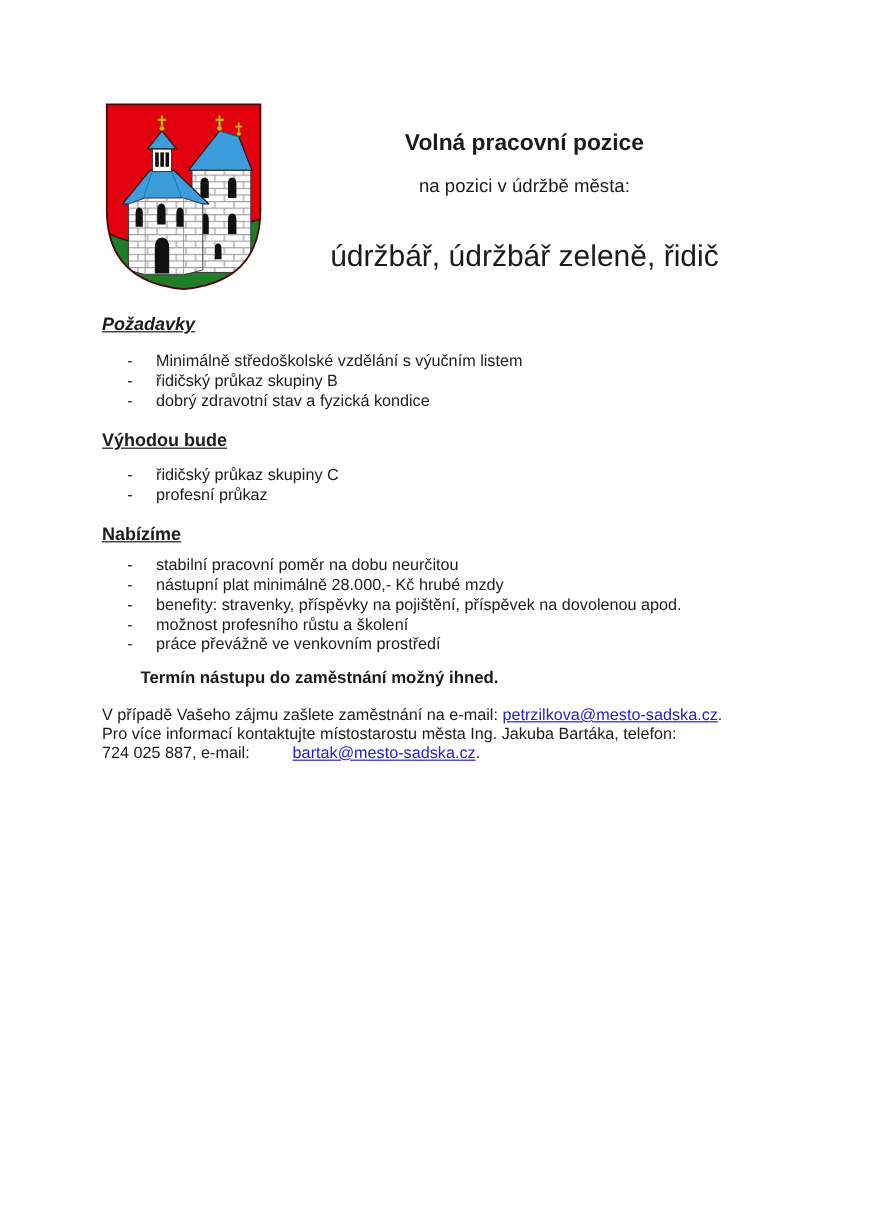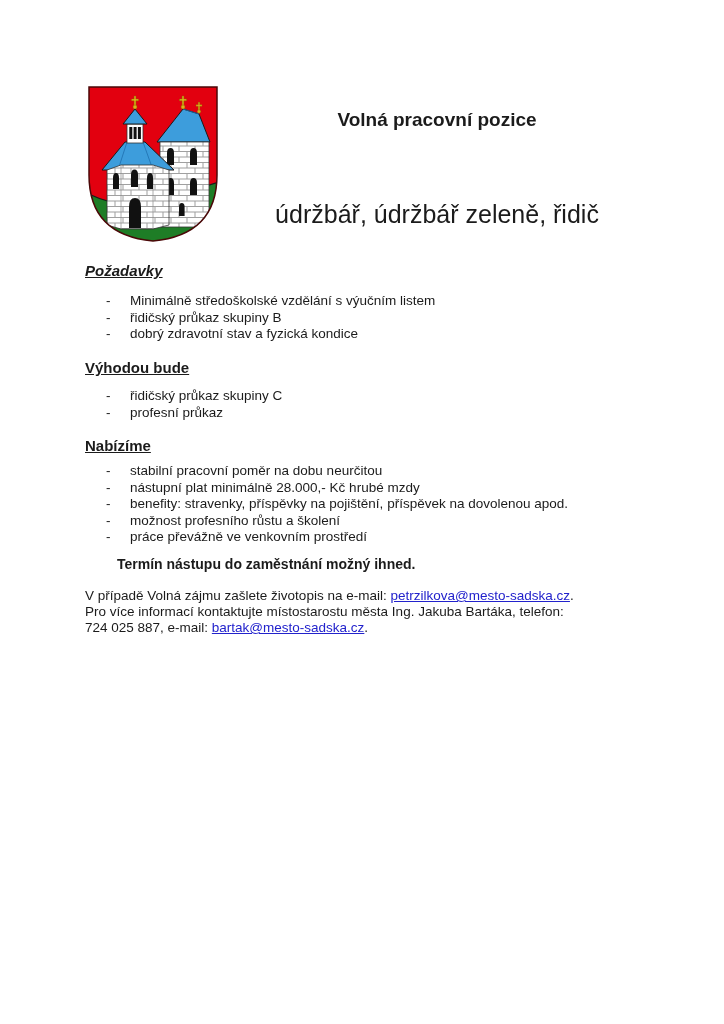--- a/index.html
+++ b/index.html
@@ -87,20 +87,21 @@
         </g>
       </g>
 
       <path d="M2,2 H130 V90 Q130,150 66,156 Q2,150 2,90 Z" fill="none" stroke-width="1.5" stroke="#4a0808"></path>
     </svg>
   </div>
 
   <div class="header">
     <div class="doc-title">Volná pracovní pozice</div>
     <div class="subtitle">
+      <div>na pozici v údržbě města:</div>
     </div>
     <div class="position-line">údržbář, údržbář zeleně, řidič</div>
   </div>
 
   <div class="sec-heading sec1">Požadavky</div>
   <div class="list list1">
     <div class="li">
       <span class="dash">-</span>
       <span class="li-text">Minimálně středoškolské vzdělání s výučním listem</span>
     </div>
@@ -147,21 +148,21 @@
     <div class="li">
       <span class="dash">-</span>
       <span class="li-text">práce převážně ve venkovním prostředí</span>
     </div>
   </div>
 
   <div class="start-note">Termín nástupu do zaměstnání možný ihned.</div>
 
   <div class="contact">
     <div>
-      <span>V případě Volná zájmu zašlete životopis na e-mail: </span><a class="email-link" href="#" style="color: rgb(34, 34, 204);">petrzilkova@mesto-sadska.cz</a><span>.</span>
+      <span>V případě Vašeho zájmu zašlete zaměstnání na e-mail: </span><a class="email-link" href="#" style="color: rgb(34, 34, 204);">petrzilkova@mesto-sadska.cz</a><span>.</span>
     </div>
     <div>Pro více informací kontaktujte místostarostu města Ing. Jakuba Bartáka, telefon:</div>
     <div>
-      <span>724 025 887, e-mail: </span><a class="email-link" href="#" style="color: rgb(34, 34, 204);">bartak@mesto-sadska.cz</a><span>.</span>
+      <span>724 025 887, e-mail: </span><a class="email-link" href="#" style="color: rgb(34, 34, 204); margin-left: 32px;">bartak@mesto-sadska.cz</a><span>.</span>
     </div>
   </div>
 
 </div>
 
 </body></html>

